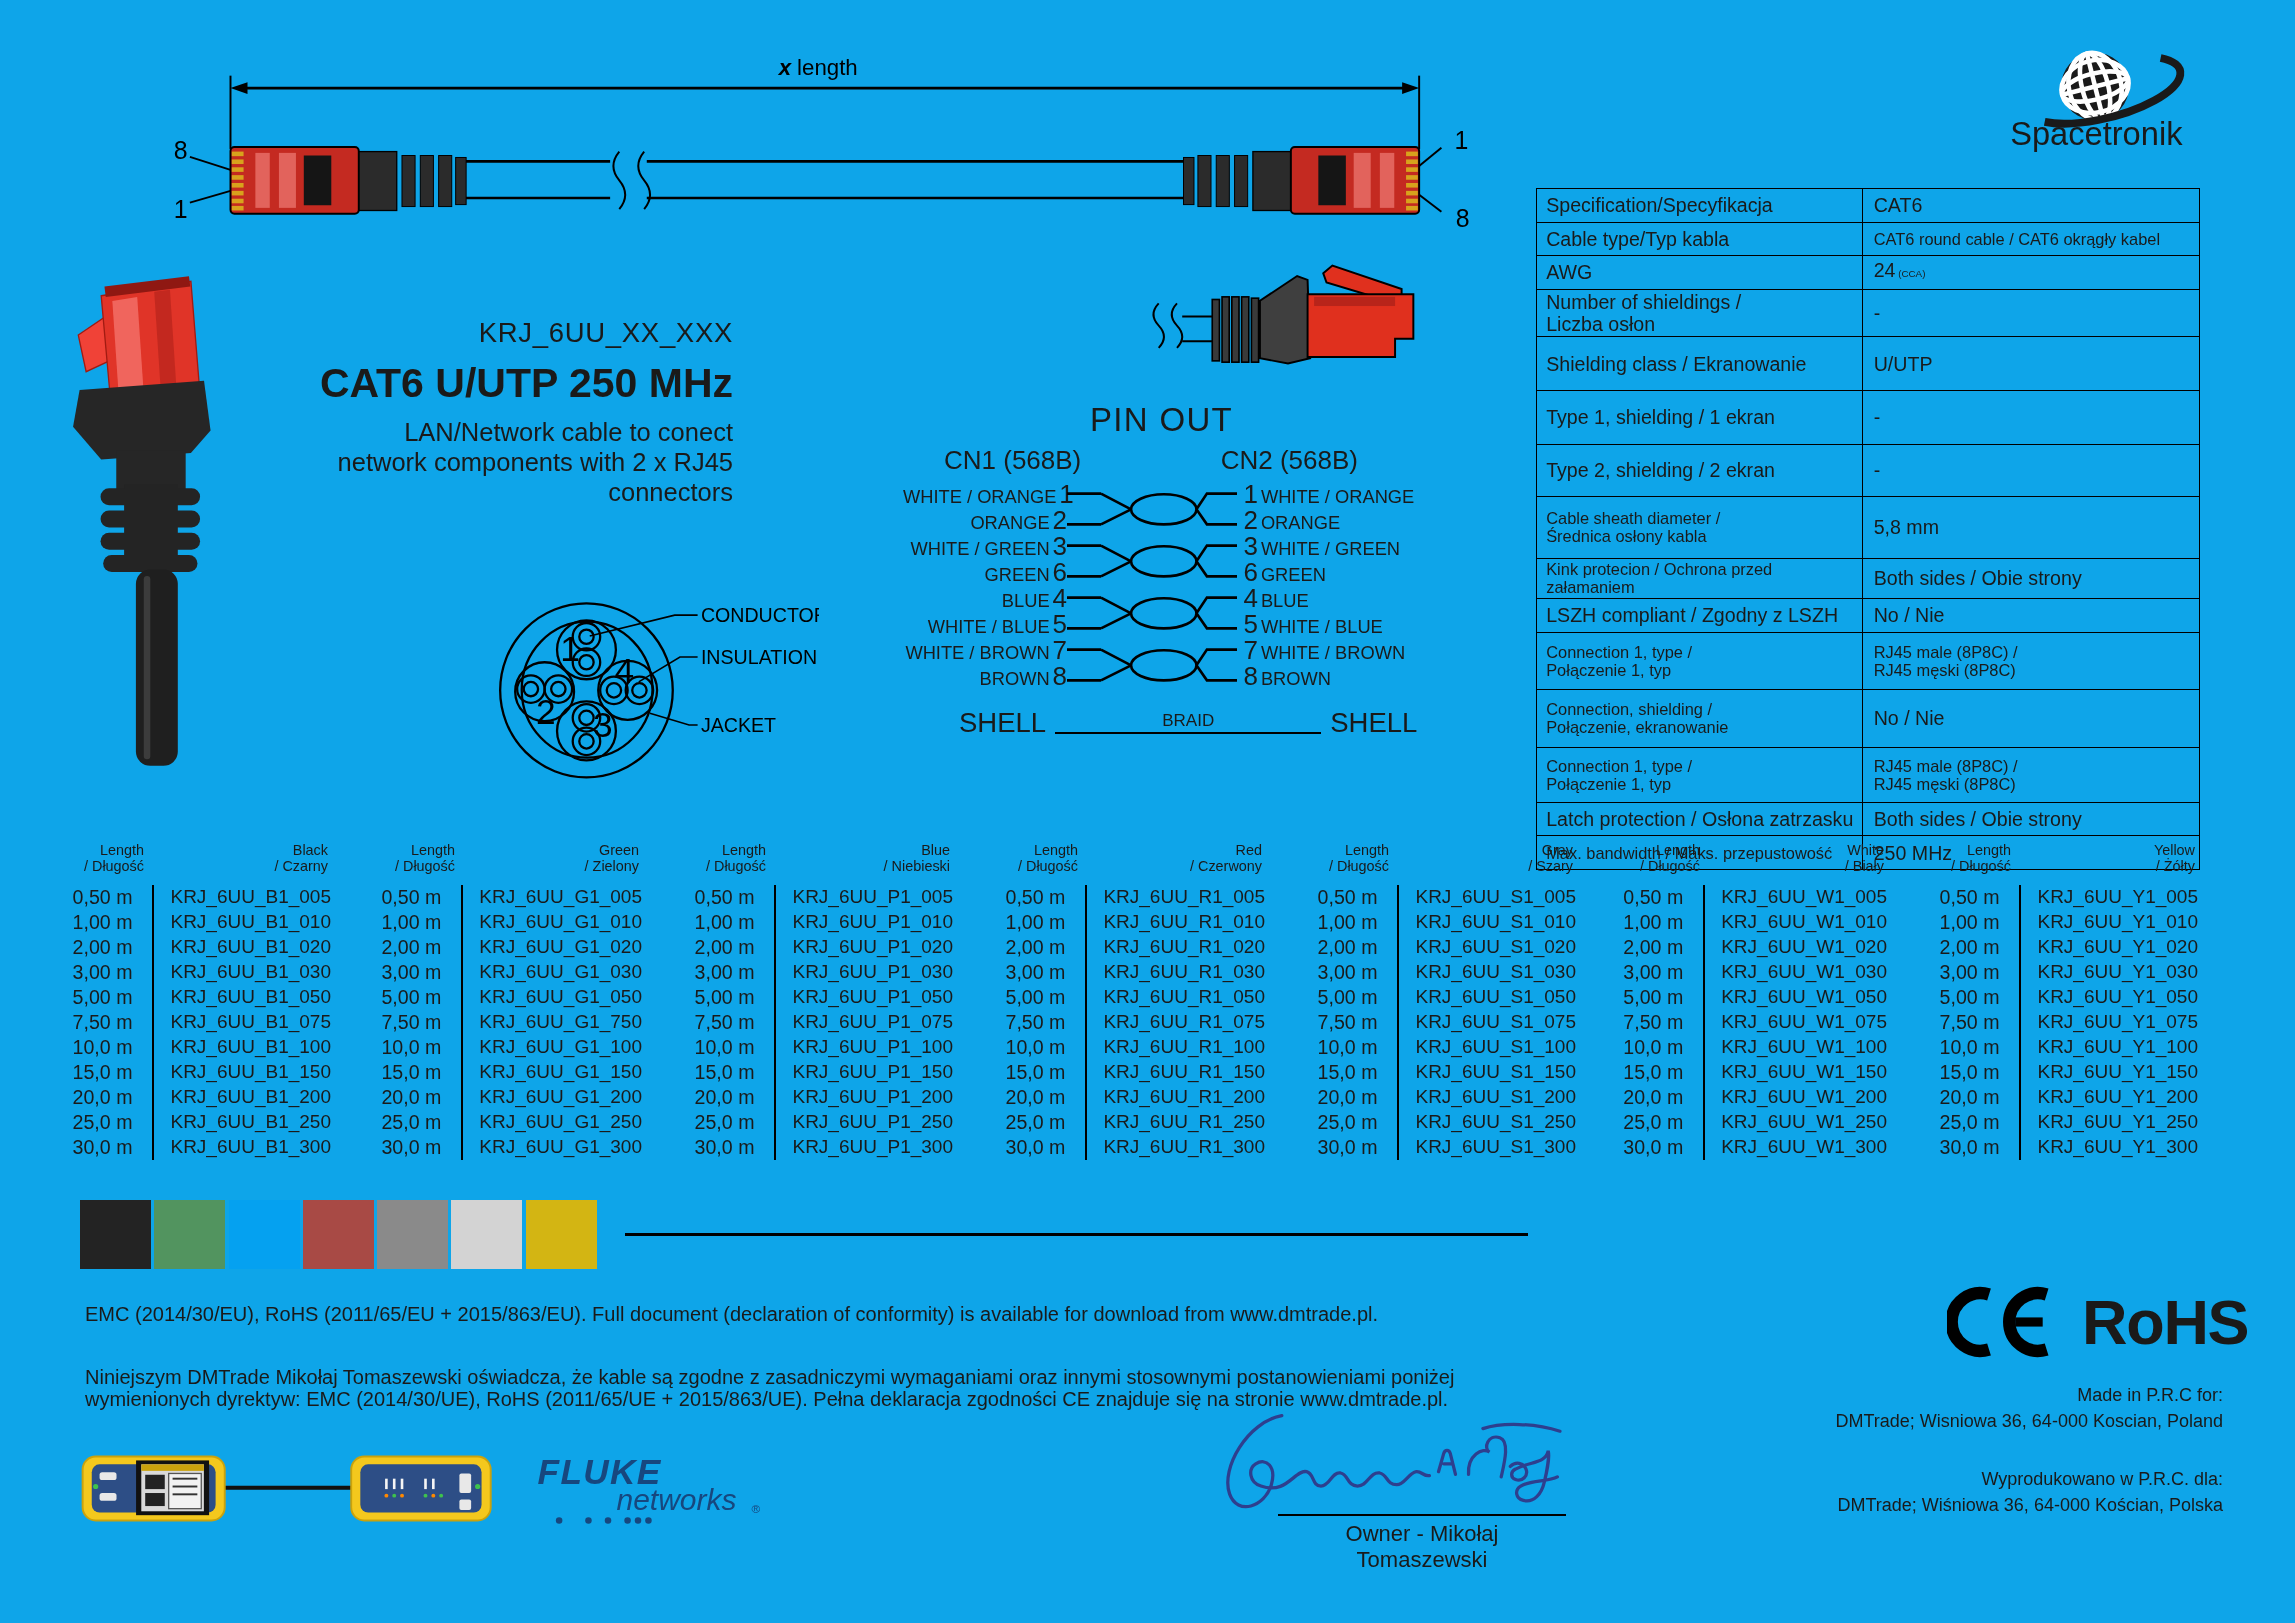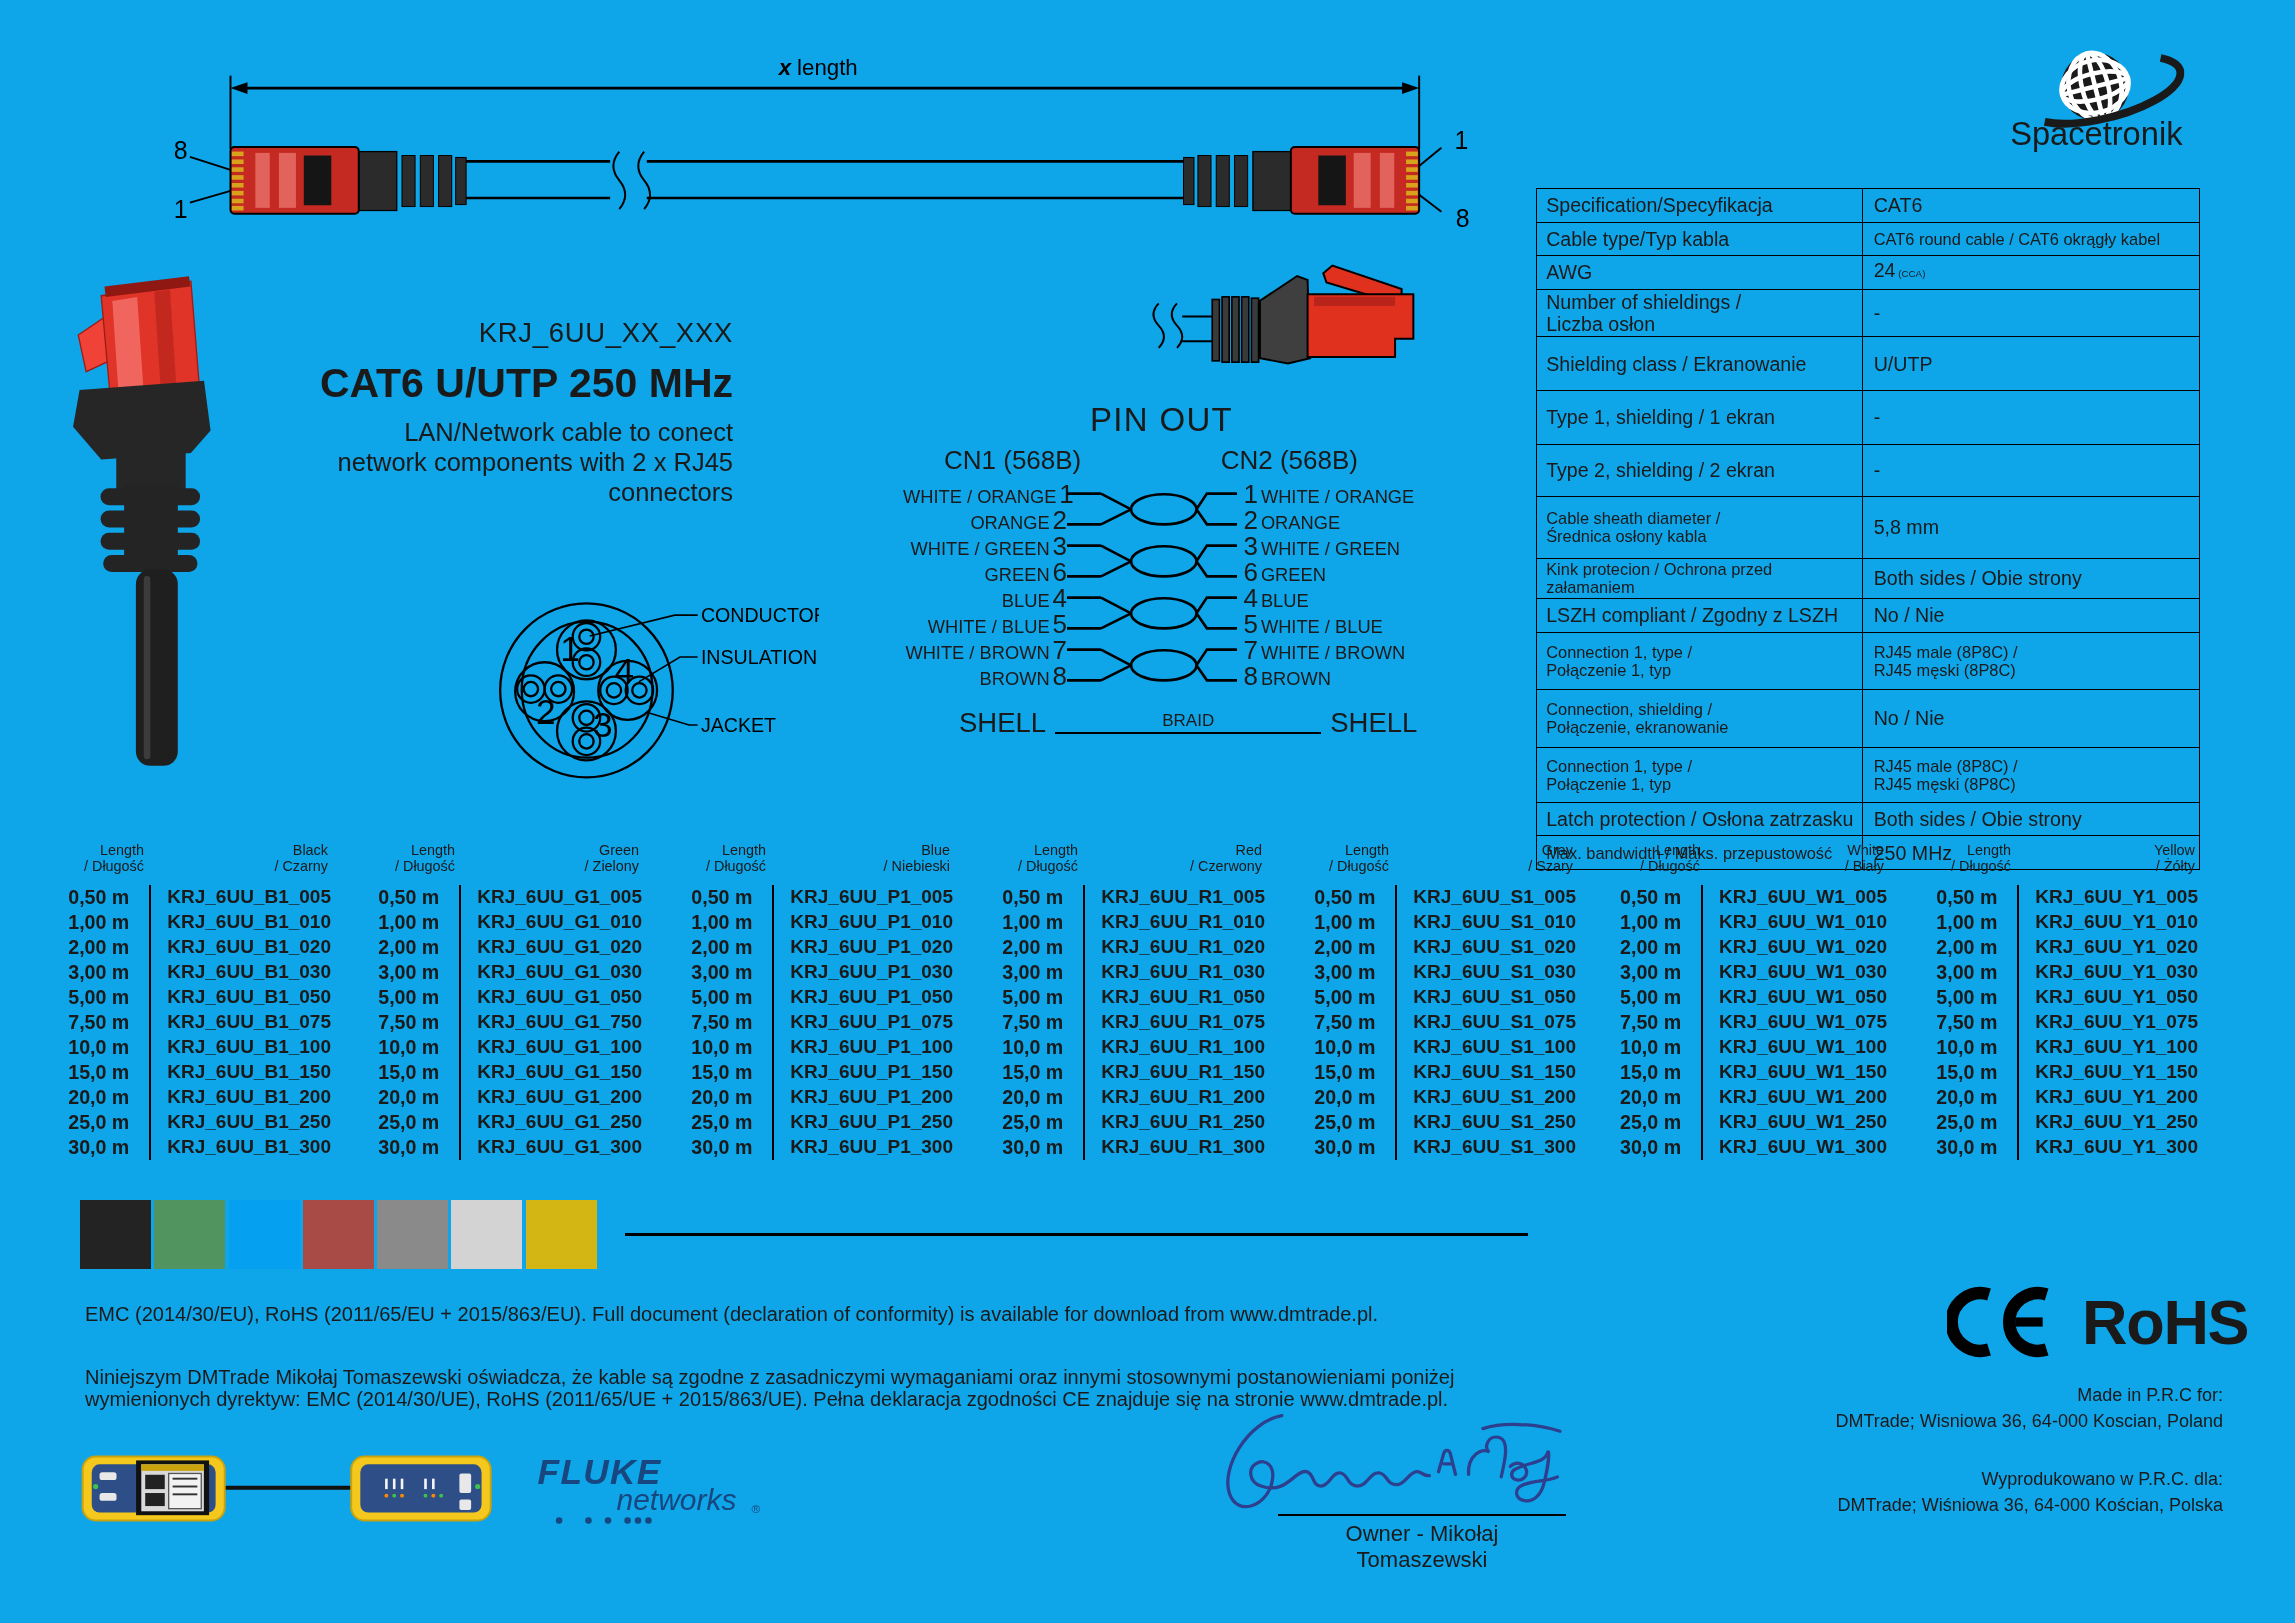--- a/index.html
+++ b/index.html
@@ -61,21 +61,21 @@
   .braid{font-size:17px;margin-bottom:1.3px;}
   .br-line{width:100%;border-bottom:2.6px solid #000;}
   #rj45-side{position:absolute;left:1139px;top:259px;}
 
   
   #parts-table{position:absolute;left:0;top:0;}
   .pgroup{position:absolute;top:843px;width:308px;}
   .pg-head{display:flex;width:305px;justify-content:space-between;font-size:14.4px;line-height:15.7px;margin-bottom:10.5px;}
   .pg-head-len{width:121px;text-align:right;}
   .pg-head-col{flex:1;text-align:right;}
-  .pg-body{display:flex;font-weight:bold;}
+  .pg-body{display:flex;}
   .pg-lens{width:121px;}
   .pg-lens div{height:25px;font-size:19.6px;display:flex;align-items:center;justify-content:flex-end;}
   .pg-codes{margin-left:19.6px;border-left:2px solid #000;padding-left:16.4px;}
   .pg-codes div{height:25px;font-size:19px;display:flex;align-items:center;white-space:nowrap;}
 
   
   #swatches{position:absolute;left:80px;top:1200px;display:flex;gap:3.3px;}
   .swatch{width:71px;height:69px;}
   #swatch-divider{position:absolute;left:625px;top:1233px;width:903px;height:3.3px;background:#000;}
 

